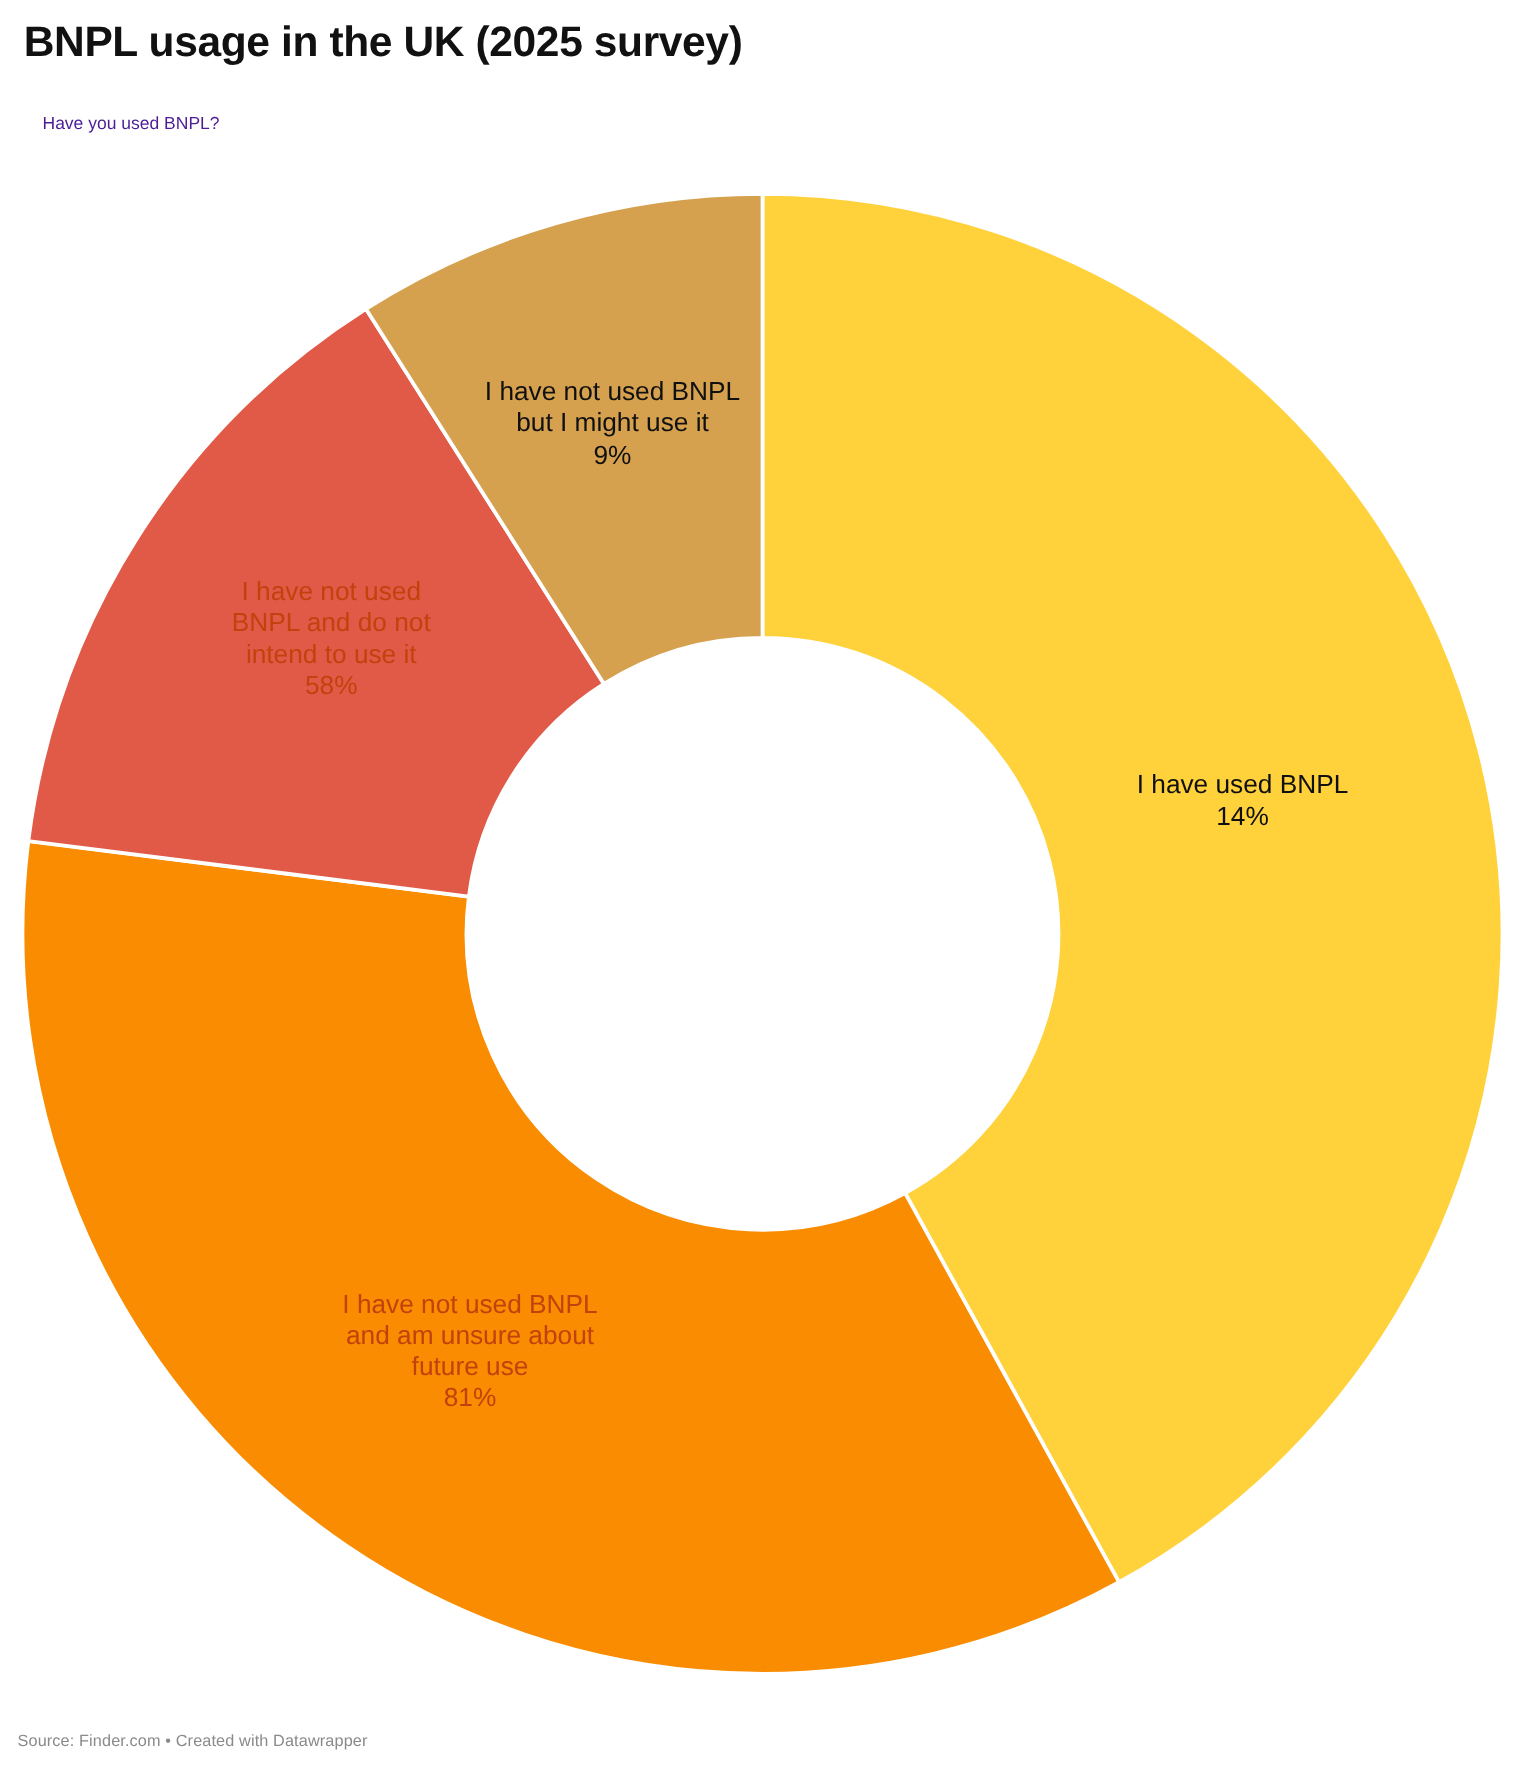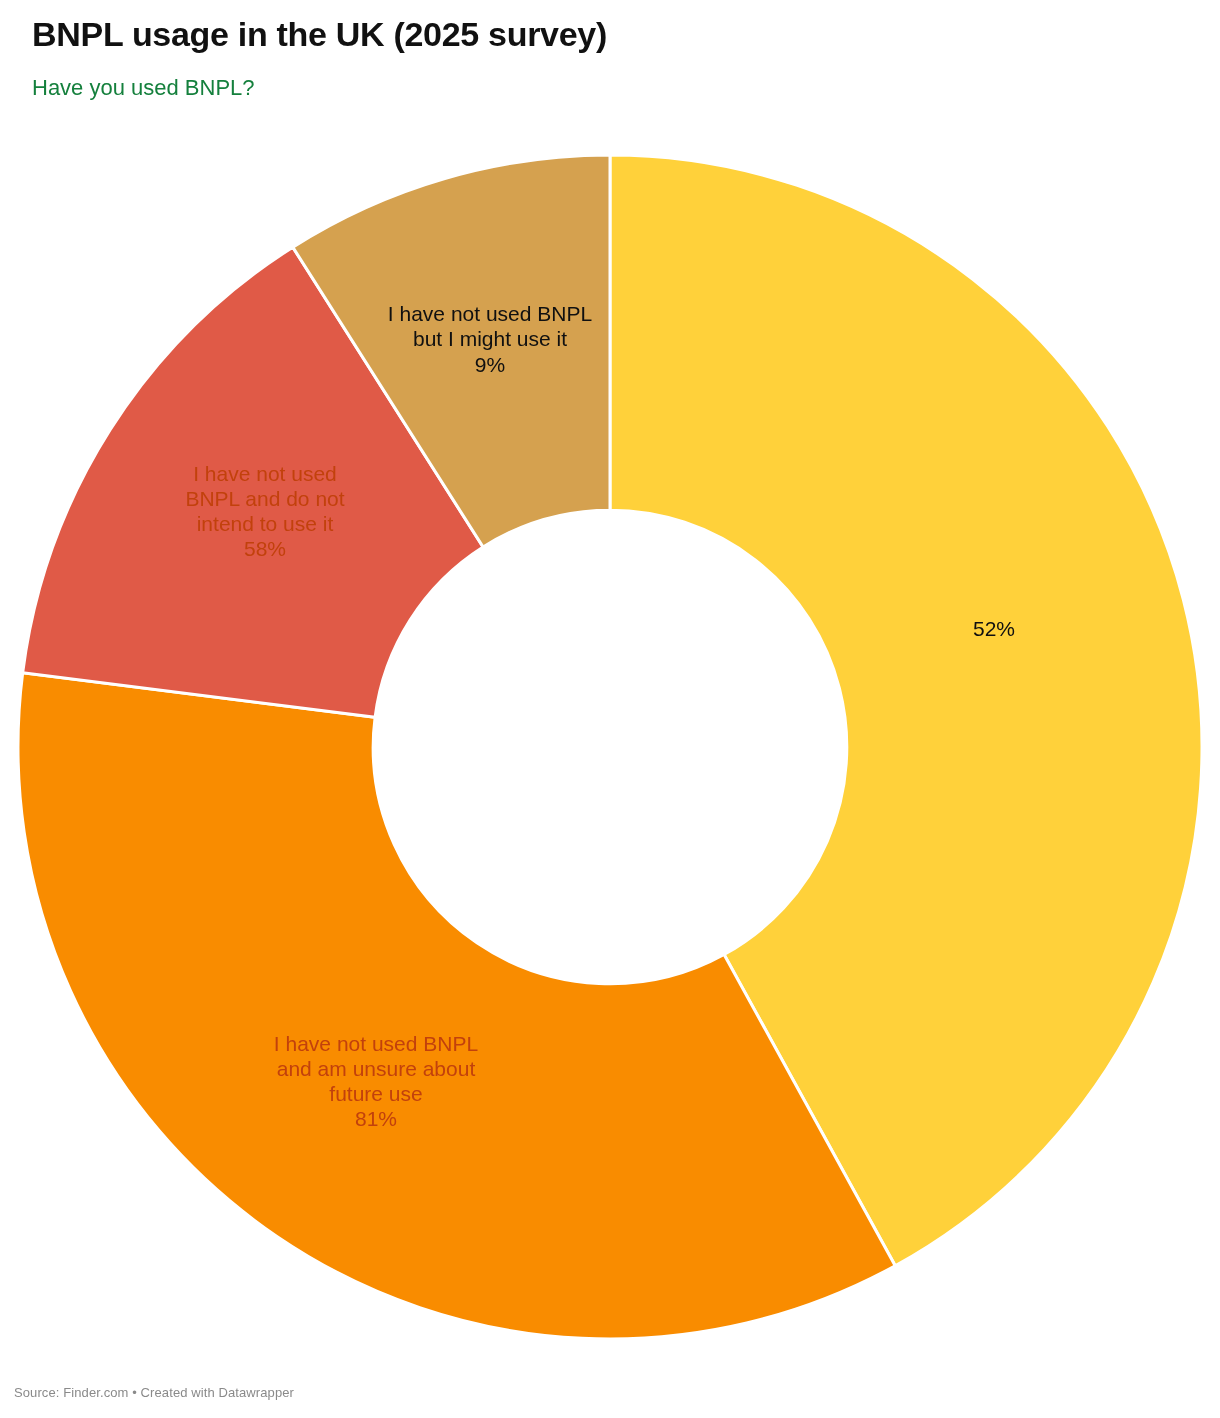--- a/index.html
+++ b/index.html
@@ -14,41 +14,41 @@
     font-family: "Liberation Sans", sans-serif;
     color: #1a1a1a;
     overflow: hidden;
   }
 
   .chart-header {
     position: absolute;
     left: 0;
     top: 0;
     width: 1140px;
-    padding: 0 32px;
+    padding: 0 19px;
     box-sizing: border-box;
   }
 
   .chart-title {
     font-size: 34px;
     font-weight: bold;
     line-height: 1.08;
     letter-spacing: -0.3px;
     color: #111111;
     margin: 0;
     padding-top: 16px;
     white-space: nowrap;
   }
 
   .chart-subtitle {
-    font-size: 22px;
+    font-size: 14px;
     font-weight: normal;
     line-height: 1.2;
-    color: #15803d;
-    margin: 0;
+    color: #4c1d95;
+    margin: 15px;
     padding-top: 22px;
     white-space: nowrap;
   }
 
   .chart-area {
     position: absolute;
     left: 0;
     top: 0;
     width: 1220px;
     height: 1360px;
@@ -114,21 +114,22 @@
   <svg class="donut-svg" viewBox="0 0 1220 1360">
     <g transform="translate(610,747)">
       <path id="slice-0" stroke="#ffffff" stroke-width="3" fill="#FFD13A" d="M 0.00 -592.00 A 592 592 0 0 1 285.20 518.77 L 114.08 207.51 A 236.8 236.8 0 0 0 0.00 -236.80 Z"></path>
       <path id="slice-1" stroke="#ffffff" stroke-width="3" fill="#F98C00" d="M 285.20 518.77 A 592 592 0 0 1 -587.33 -74.20 L -234.93 -29.68 A 236.8 236.8 0 0 0 114.08 207.51 Z"></path>
       <path id="slice-2" stroke="#ffffff" stroke-width="3" fill="#E05A47" d="M -587.33 -74.20 A 592 592 0 0 1 -317.21 -499.84 L -126.88 -199.94 A 236.8 236.8 0 0 0 -234.93 -29.68 Z"></path>
       <path id="slice-3" stroke="#ffffff" stroke-width="3" fill="#D5A14F" d="M -317.21 -499.84 A 592 592 0 0 1 -0.00 -592.00 L -0.00 -236.80 A 236.8 236.8 0 0 0 -126.88 -199.94 Z"></path>
     </g>
   </svg>
 
   <div class="slice-label label-dark" id="label-used">
-    <span class="label-value">52%</span>
+    <span class="label-text">I have used BNPL</span>
+    <span class="label-value">14%</span>
   </div>
 
   <div class="slice-label label-light" id="label-unsure">
     <span class="label-text">I have not used BNPL
 and am unsure about
 future use</span>
     <span class="label-value">81%</span>
   </div>
 
   <div class="slice-label label-light" id="label-nointend">

